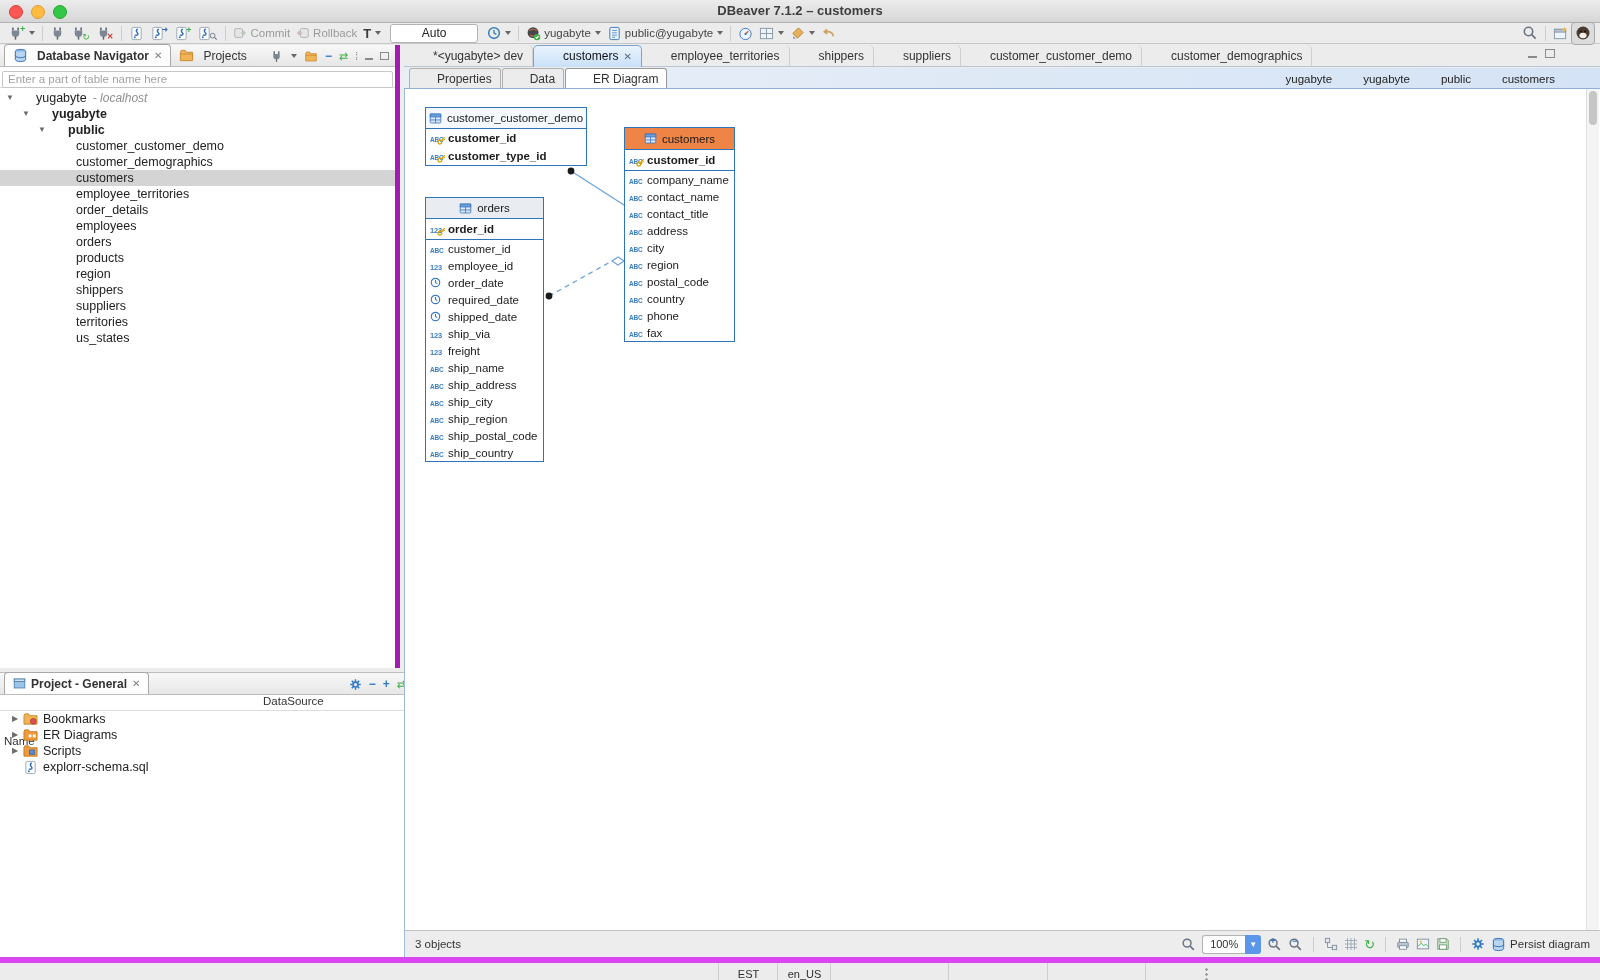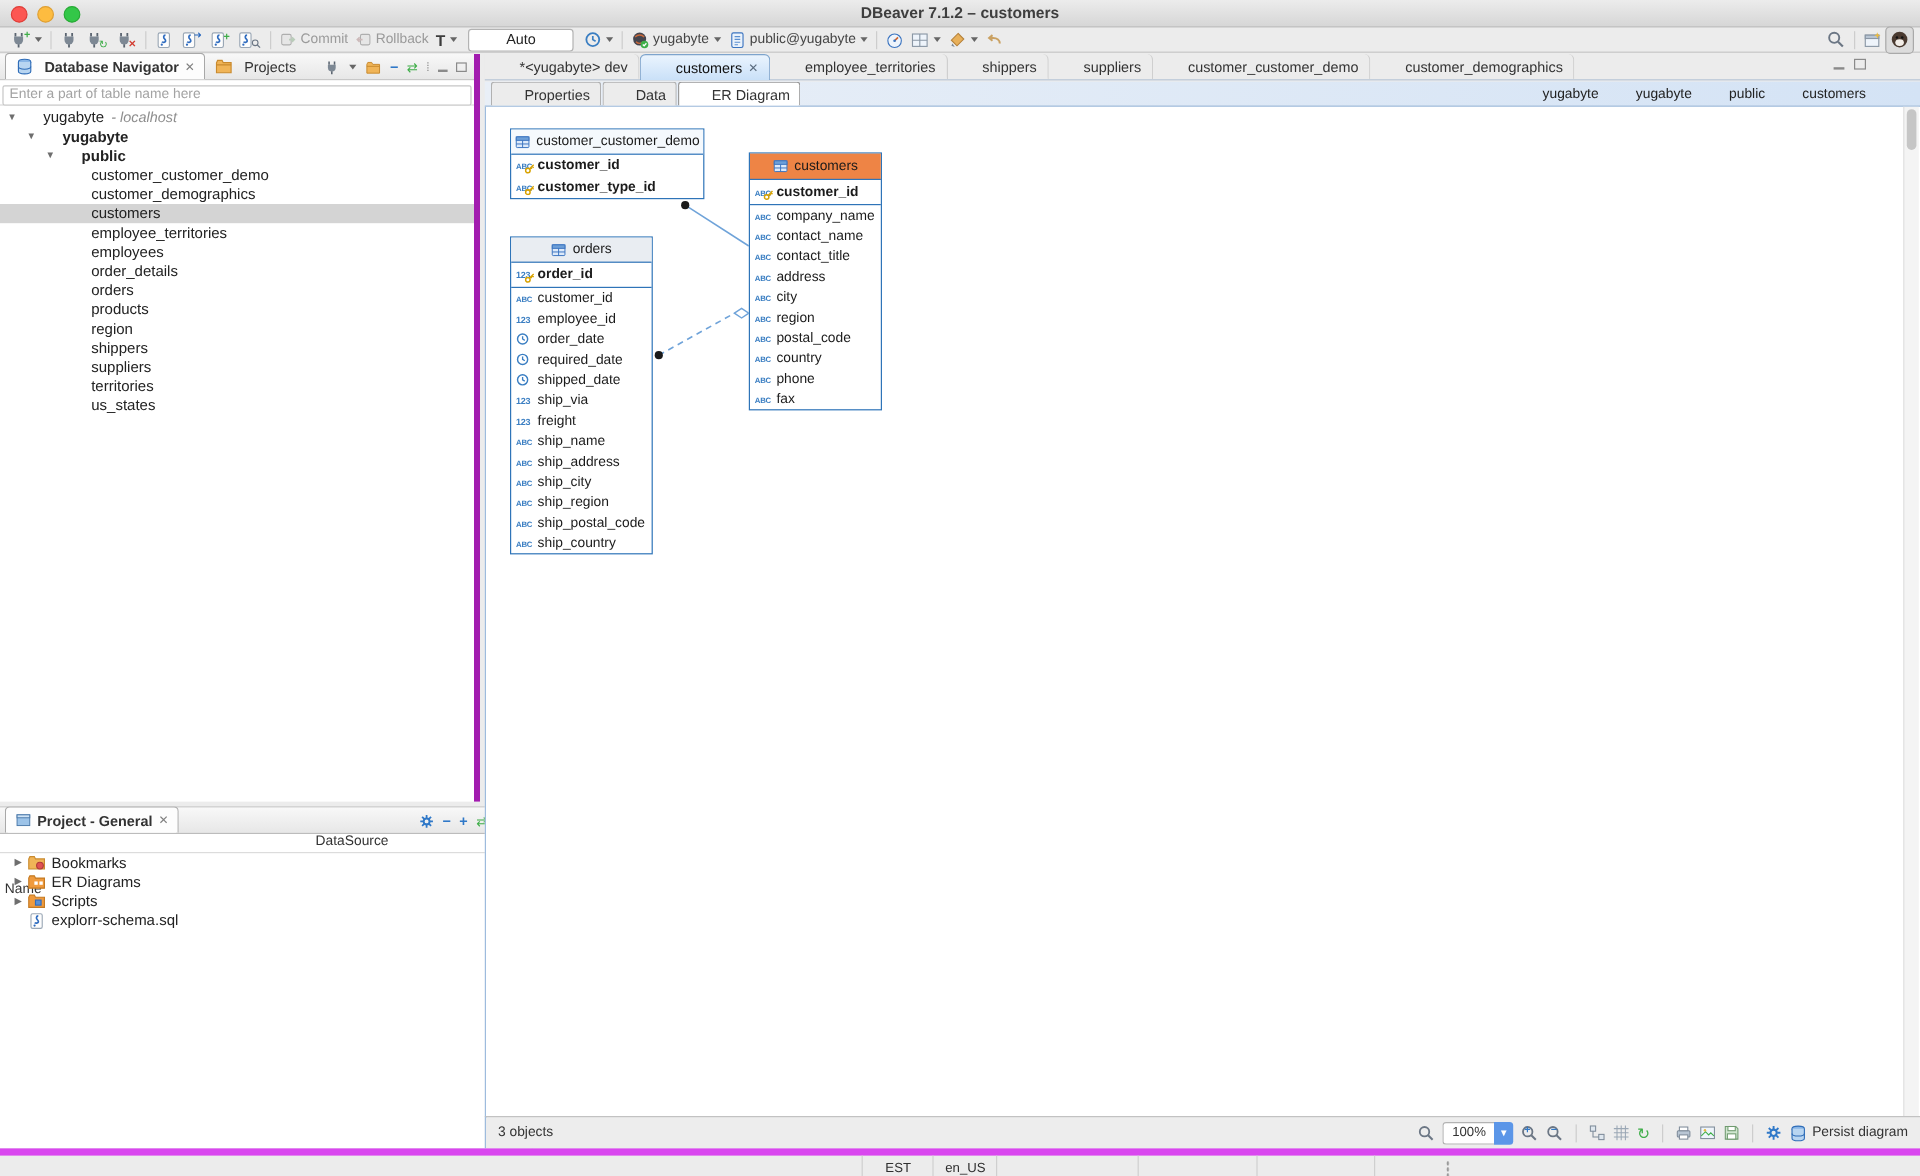--- a/index.html
+++ b/index.html
@@ -51,21 +51,21 @@
   
   .projpanel{left:0;top:672px;width:444px;height:285px;background:#fff;border-right:1px solid #c9c9c9;border-top:1px solid #bdbdbd;box-sizing:border-box;}
   .cols{height:15px;border-bottom:1px solid #dcdcdc;font-size:11.5px;color:#333;display:flex;background:#fff;}
   .colname{padding-left:4px;width:250px;border-right:1px solid #e2e2e2;margin-top:40px;}
   .coldatasource{padding-left:8px;}
   .prow{height:16px;line-height:16px;font-size:12.5px;display:flex;align-items:center;padding-left:12px;}
   .parrow{width:11px;font-size:8px;color:#6e6e6e;visibility:hidden;}
   .parrow.arr-closed{visibility:visible;}
   .pic{width:16px;height:15px;margin-right:4px;position:relative;flex:none;}
   
-  .etabbar{left:404px;top:45px;width:1196px;height:22px;background:#ececec;display:flex;align-items:flex-start;box-sizing:border-box;border-bottom:1px solid #b9c6d6;}
+  .etabbar{left:404px;top:45px;width:1196px;height:22px;background:#ececec;display:flex;align-items:center;box-sizing:border-box;border-bottom:1px solid #b9c6d6;}
   .etab{height:21px;display:flex;align-items:center;gap:5px;padding:0 9px;font-size:12px;color:#333;
     border-right:1px solid #cfcfcf;border-radius:5px 5px 0 0;}
   .etab.active{background:linear-gradient(#eaf4fe,#c9e0f8);border:1px solid #7da4cd;border-bottom:none;color:#111;}
   .etab .x{display:none;color:#5a6b7e;font-size:10px;}
   .etab.closable .x{display:inline;}
   .eti{width:15px;height:14px;display:none;flex:none;}
   .winbtns{margin-left:auto;display:flex;gap:8px;padding:0 8px 4px 0;}
   .substrip{left:404px;top:68px;width:1196px;height:21px;background:linear-gradient(90deg,#e9eff7,#d4e3f5);
     display:flex;align-items:flex-end;box-sizing:border-box;border-bottom:1px solid #8fb1d9;}
   .stab{height:19px;display:flex;align-items:center;gap:5px;padding:0 8px;font-size:12px;color:#333;
@@ -452,33 +452,33 @@
       </div>
 
       <div class="tree-row d3">
 
         <span class="ti icwrap ic-table" style="display:flex;">
           
           
           
           
         </span>
+        <span class="lbl">order_details</span>
+        <span class="sfx"></span>
+      </div>
+
+      <div class="tree-row d3">
+
+        <span class="ti icwrap ic-table" style="display:flex;">
+          
+          
+          
+          
+        </span>
         <span class="lbl">employees</span>
-        <span class="sfx"></span>
-      </div>
-
-      <div class="tree-row d3">
-
-        <span class="ti icwrap ic-table" style="display:flex;">
-          
-          
-          
-          
-        </span>
-        <span class="lbl">order_details</span>
         <span class="sfx"></span>
       </div>
 
       <div class="tree-row d3">
 
         <span class="ti icwrap ic-table" style="display:flex;">
           
           
           
           

